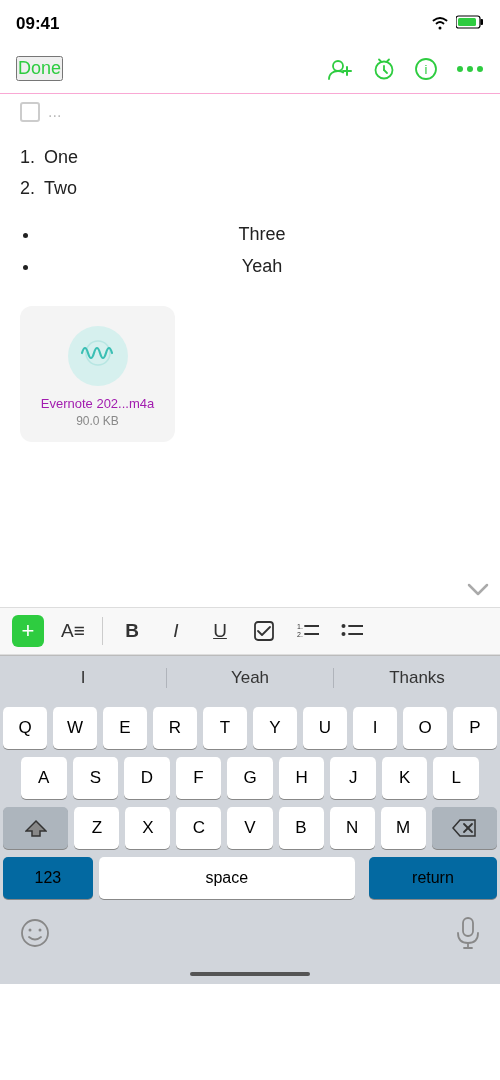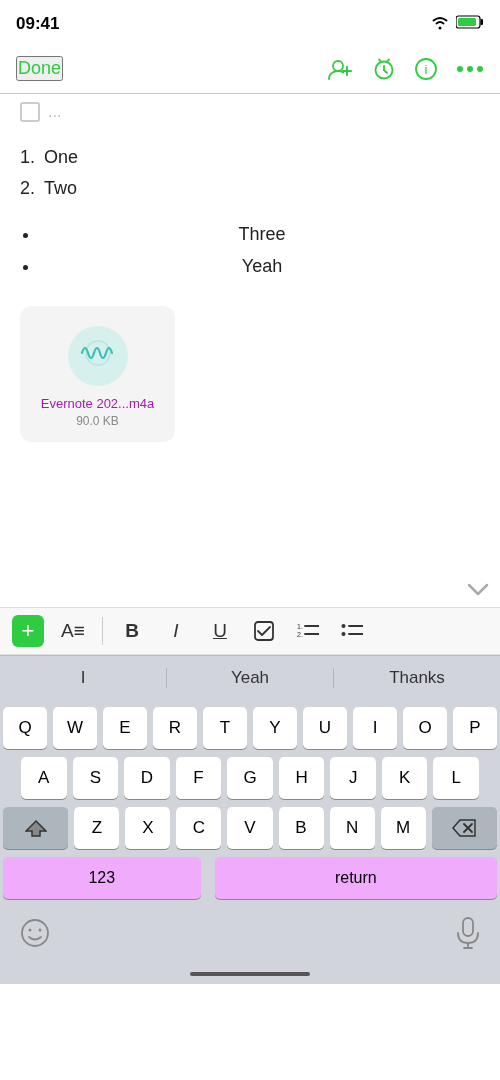--- a/index.html
+++ b/index.html
@@ -247,21 +247,21 @@
       display: flex;
       align-items: center;
       justify-content: center;
       cursor: pointer;
       box-shadow: 0 1px 0 #888;
       flex: 1;
       min-width: 0;
       font-weight: 400;
     }
     .key.dark {
-      background: #f0abfc;
+      background: #0369a1;
       color: #000;
     }
     .key.space-key {
       flex: 4;
       font-size: 16px;
     }
     .key.return-key {
       flex: 2;
       font-size: 16px;
       margin-left: 8px;
@@ -501,20 +501,21 @@
       <svg width="26" height="20" viewBox="0 0 26 20" fill="none">
         <path d="M9 2 L2 10 L9 18 L24 18 L24 2 Z" stroke="#333" stroke-width="1.5" fill="none"></path>
         <line x1="13" y1="6" x2="21" y2="14" stroke="#333" stroke-width="1.8" stroke-linecap="round"></line>
         <line x1="21" y1="6" x2="13" y2="14" stroke="#333" stroke-width="1.8" stroke-linecap="round"></line>
       </svg>
     </button>
   </div>
 
   <div class="keyboard-row">
     <button class="key dark num-key">123</button>
+    <button class="key space-key">space</button>
     <button class="key dark return-key">return</button>
   </div>
 </div>
 
 <div class="bottom-bar">
   <span class="bottom-emoji">
     <svg width="30" height="30" viewBox="0 0 30 30" fill="none">
       <circle cx="15" cy="15" r="13" stroke="#888" stroke-width="1.8"></circle>
       <circle cx="10" cy="12" r="1.5" fill="#888"></circle>
       <circle cx="20" cy="12" r="1.5" fill="#888"></circle>

